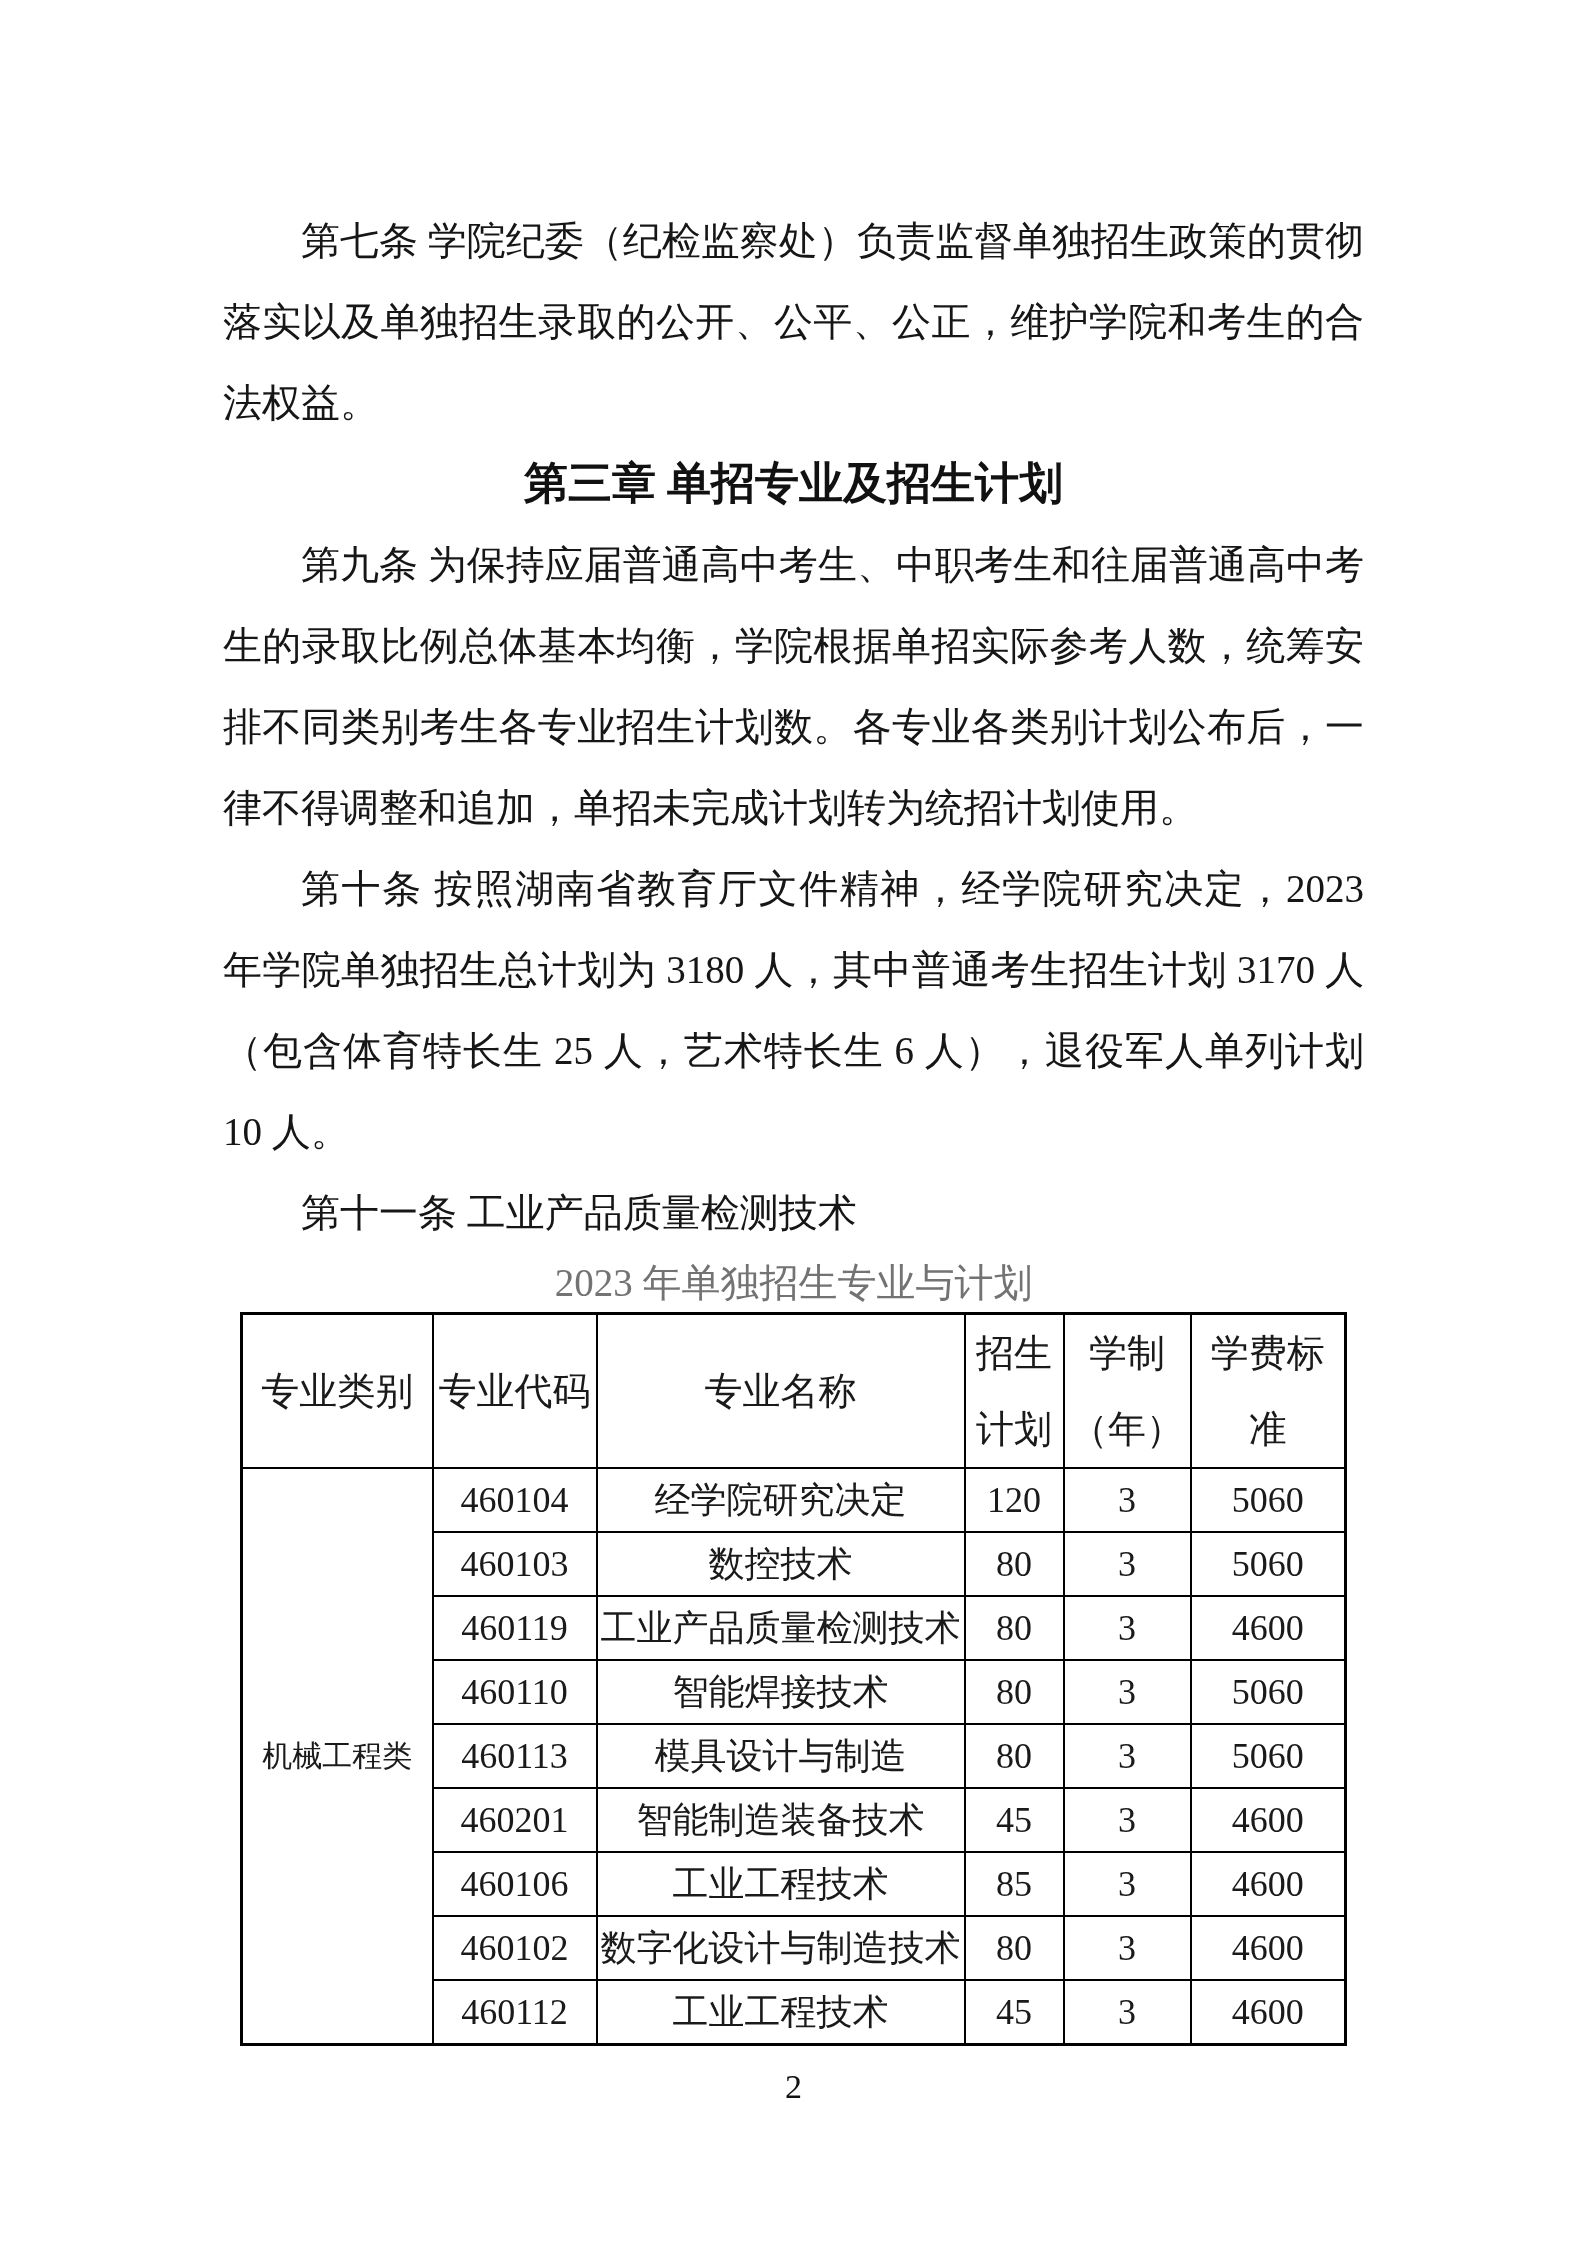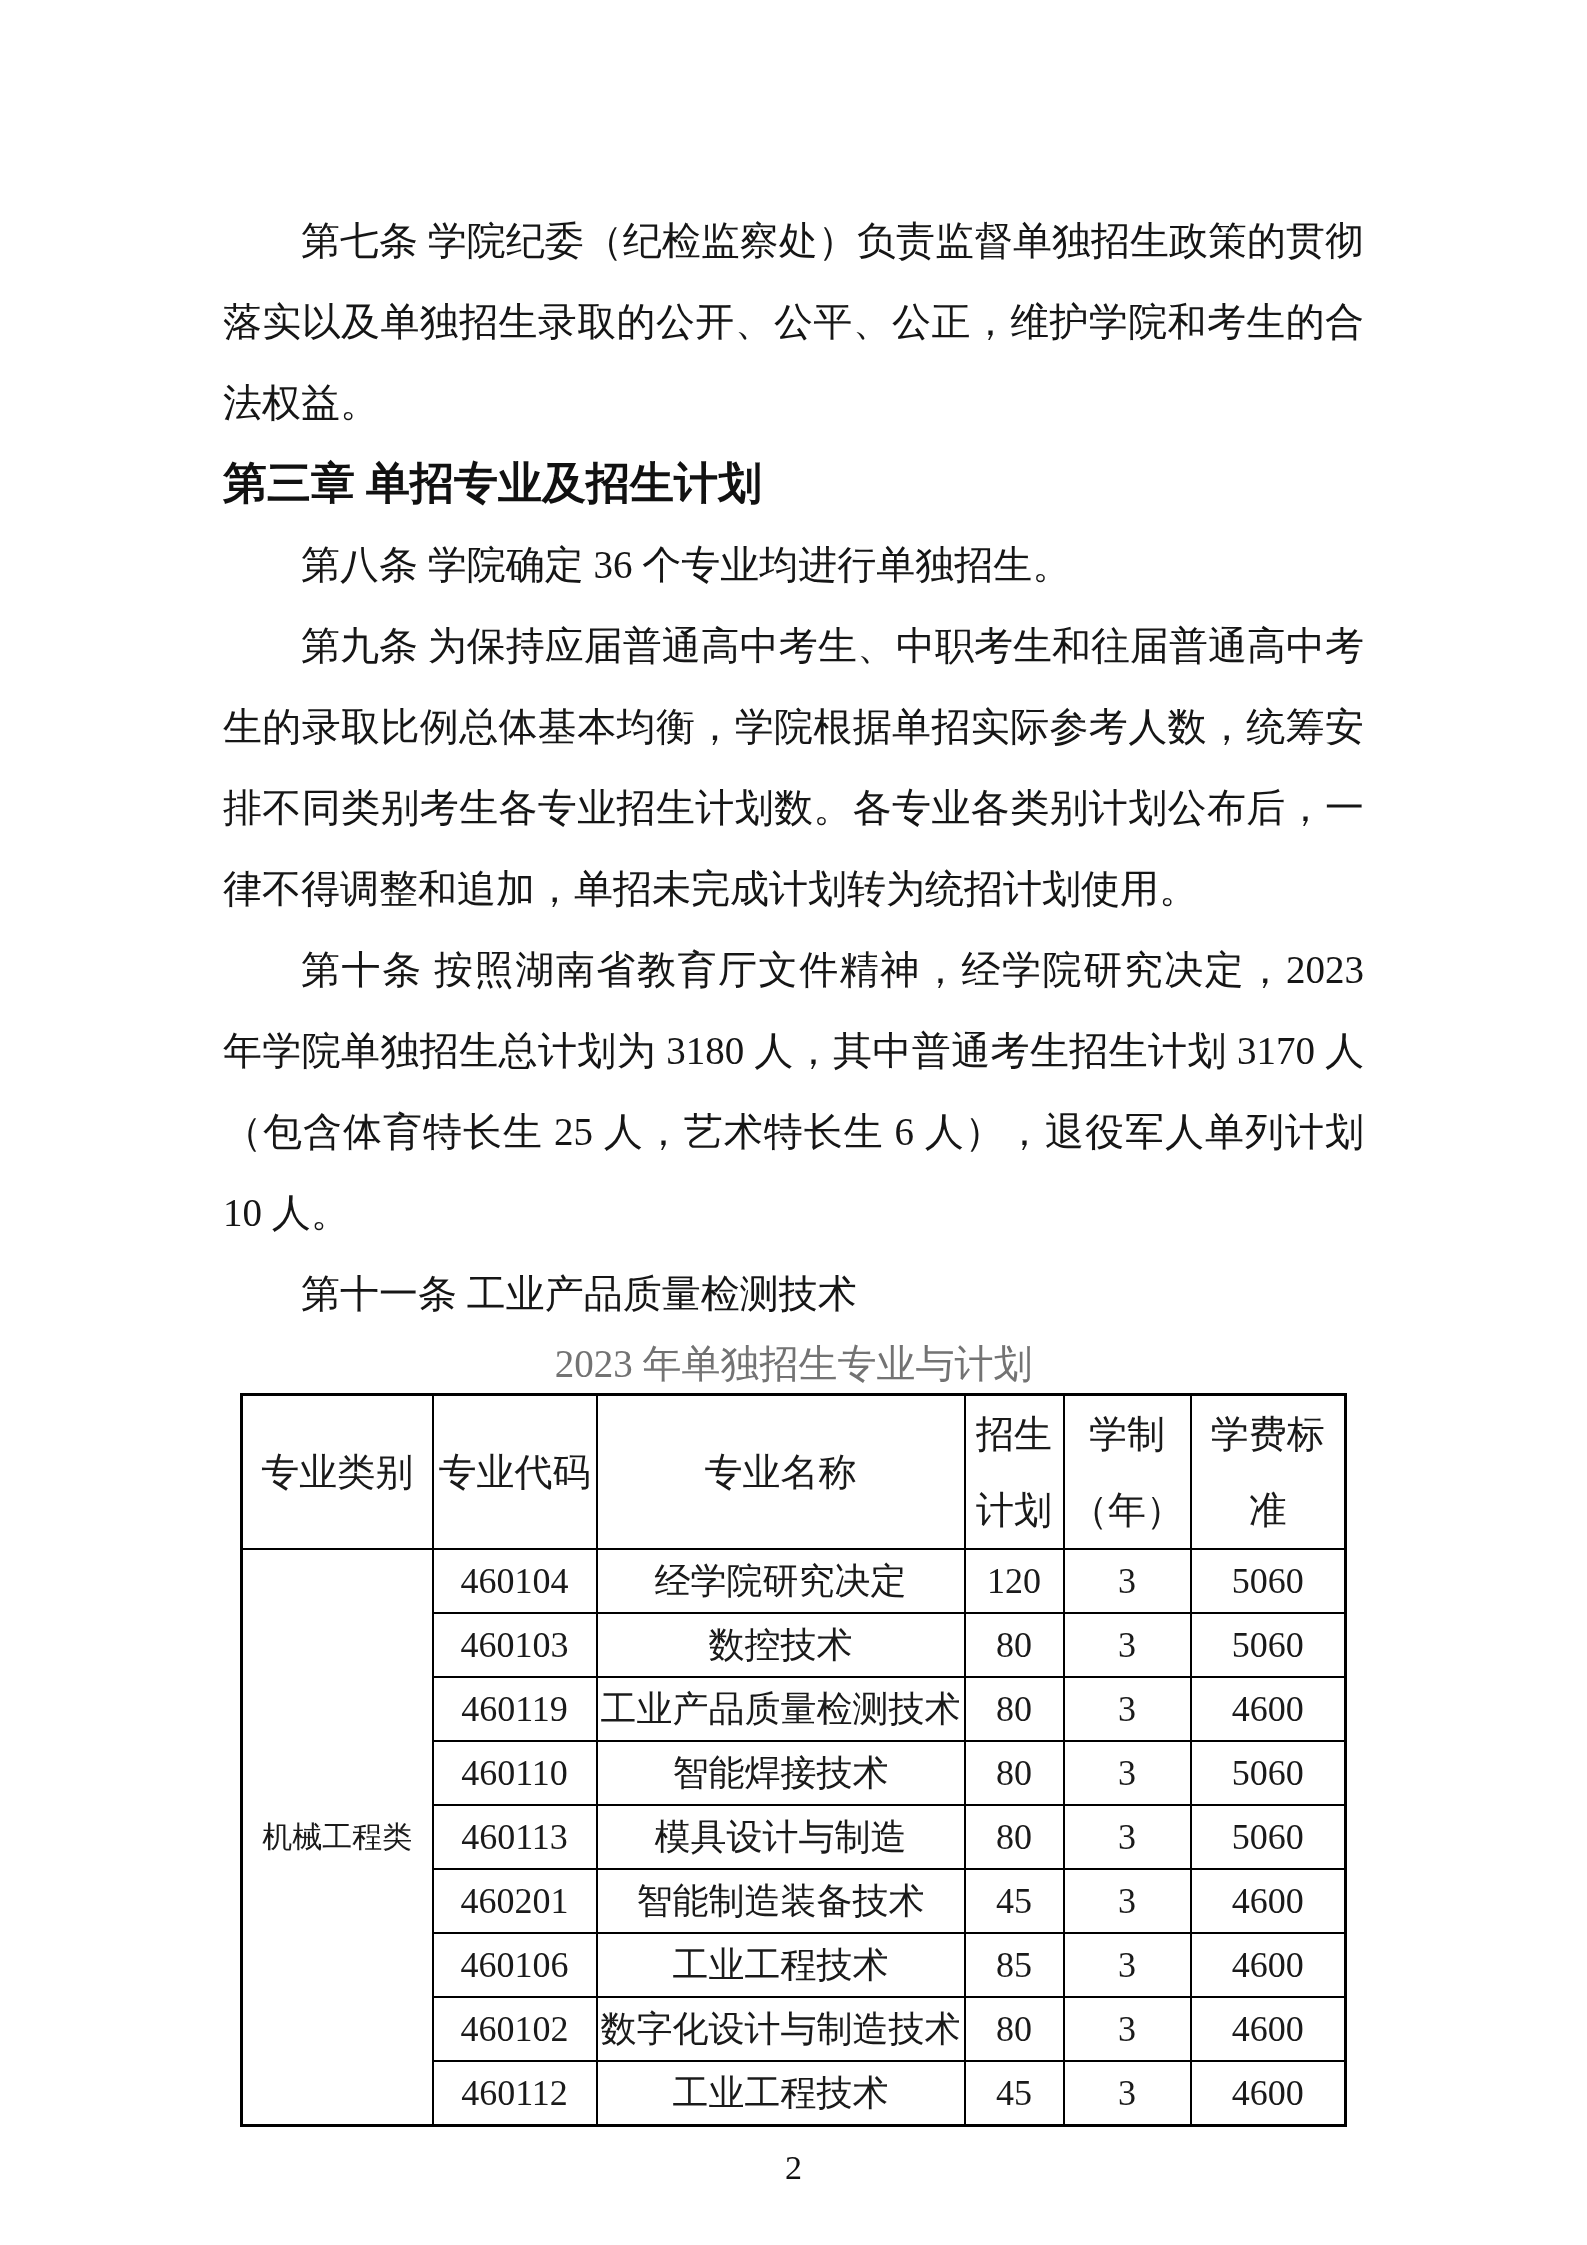--- a/index.html
+++ b/index.html
@@ -27,21 +27,21 @@
     text-align: justify;
     text-justify: inter-ideograph;
     text-indent: 2em;
     color: #161616;
   }
   .chapter {
     margin: 0;
     font-size: 44px;
     line-height: 81px;
     font-weight: bold;
-    text-align: left;
+    text-align: center;
     text-indent: 0;
     color: #111111;
     font-family: Liberation Serif, serif;
   }
   .caption {
     font-size: 39px;
     line-height: 59px;
     text-align: center;
     color: #737373;
   }
@@ -87,21 +87,20 @@
 </head>
 <body>
 
 <div class="page">
   <div class="content">
 
     <p class="body-text">第七条 学院纪委（纪检监察处）负责监督单独招生政策的贯彻落实以及单独招生录取的公开、公平、公正，维护学院和考生的合法权益。</p>
 
     <h2 class="chapter">第三章 单招专业及招生计划</h2>
 
-    <p class="body-text">第八条 学院确定 36 个专业均进行单独招生。</p>
 
     <p class="body-text">第九条 为保持应届普通高中考生、中职考生和往届普通高中考生的录取比例总体基本均衡，学院根据单招实际参考人数，统筹安排不同类别考生各专业招生计划数。各专业各类别计划公布后，一律不得调整和追加，单招未完成计划转为统招计划使用。</p>
 
     <p class="body-text">第十条 按照湖南省教育厅文件精神，经学院研究决定，2023 年学院单独招生总计划为 3180 人，其中普通考生招生计划 3170 人（包含体育特长生 25 人，艺术特长生 6 人），退役军人单列计划 10 人。</p>
 
     <p class="body-text">第十一条 工业产品质量检测技术</p>
 
     <div class="caption">2023 年单独招生专业与计划</div>
 
     <table class="plan">

